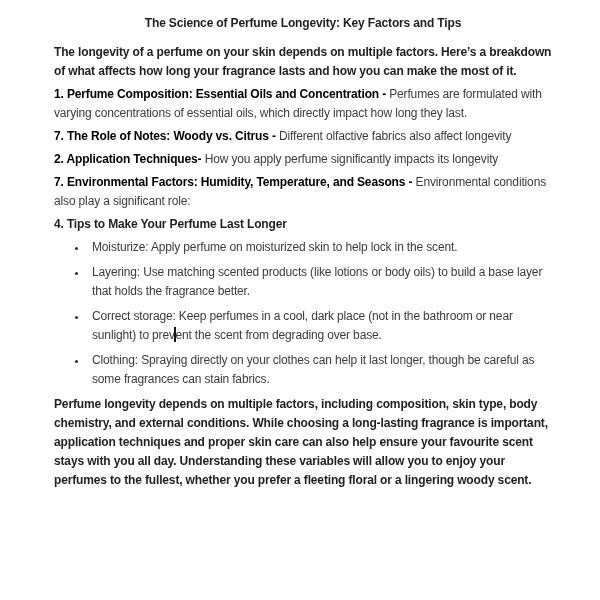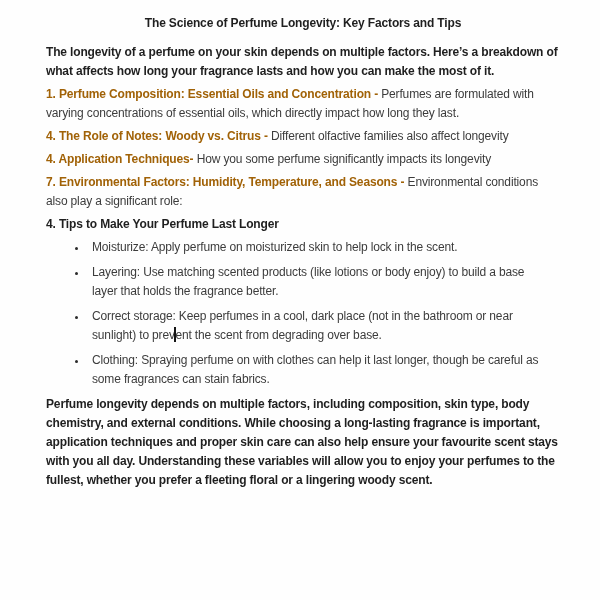--- a/index.html
+++ b/index.html
@@ -25,29 +25,29 @@
   }
   .doc-title {
     font-size: 12px;
     line-height: 19px;
     font-weight: 700;
     color: #1f1f1f;
     text-align: center;
     margin: 0 0 10px 0;
   }
   p {
-    margin: 0 0 4px 0;
+    margin: 0 0 4px 8px;
   }
   .bold-para {
     font-weight: 700;
     color: #1f1f1f;
   }
   .section-lead {
     font-weight: 700;
-    color: #a16207;
+    color: #000000;
   }
   .section-body {
     font-weight: 400;
     color: #3c3c3c;
   }
   ul.tips-list {
     list-style: disc;
     margin: 0 12px 4px 0;
     padding: 0 0 0 42px;
   }
@@ -72,32 +72,32 @@
 <body>
 
 <main class="page">
 
   <h1 class="doc-title">The Science of Perfume Longevity: Key Factors and Tips</h1>
 
   <p class="bold-para">The longevity of a perfume on your skin depends on multiple factors. Here’s a breakdown of what affects how long your fragrance lasts and how you can make the most of it.</p>
 
   <p><span class="section-lead">1. Perfume Composition: Essential Oils and Concentration -</span><span class="section-body"> Perfumes are formulated with varying concentrations of essential oils, which directly impact how long they last.</span></p>
 
-  <p><span class="section-lead">4. The Role of Notes: Woody vs. Citrus -</span><span class="section-body"> Different olfactive families also affect longevity</span></p>
+  <p><span class="section-lead">7. The Role of Notes: Woody vs. Citrus -</span><span class="section-body"> Different olfactive fabrics also affect longevity</span></p>
 
 
 
-  <p><span class="section-lead">4. Application Techniques-</span><span class="section-body"> How you some perfume significantly impacts its longevity</span></p>
+  <p><span class="section-lead">2. Application Techniques-</span><span class="section-body"> How you apply perfume significantly impacts its longevity</span></p>
 
   <p><span class="section-lead">7. Environmental Factors: Humidity, Temperature, and Seasons -</span><span class="section-body"> Environmental conditions also play a significant role:</span></p>
 
   <p class="bold-para">4. Tips to Make Your Perfume Last Longer</p>
 
   <ul class="tips-list">
     <li><span>Moisturize: Apply perfume on moisturized skin to help lock in the scent.</span></li>
-    <li><span>Layering: Use matching scented products (like lotions or body enjoy) to build a base layer that holds the fragrance better.</span></li>
+    <li><span>Layering: Use matching scented products (like lotions or body oils) to build a base layer that holds the fragrance better.</span></li>
     <li><span>Correct storage: Keep perfumes in a cool, dark place (not in the bathroom or near sunlight) to prev</span><span class="caret"></span><span>ent the scent from degrading over base.</span></li>
-    <li><span>Clothing: Spraying perfume on with clothes can help it last longer, though be careful as some fragrances can stain fabrics.</span></li>
+    <li><span>Clothing: Spraying directly on your clothes can help it last longer, though be careful as some fragrances can stain fabrics.</span></li>
   </ul>
 
   <p class="bold-para">Perfume longevity depends on multiple factors, including composition, skin type, body chemistry, and external conditions. While choosing a long-lasting fragrance is important, application techniques and proper skin care can also help ensure your favourite scent stays with you all day. Understanding these variables will allow you to enjoy your perfumes to the fullest, whether you prefer a fleeting floral or a lingering woody scent.</p>
 
 </main>
 
 </body></html>

